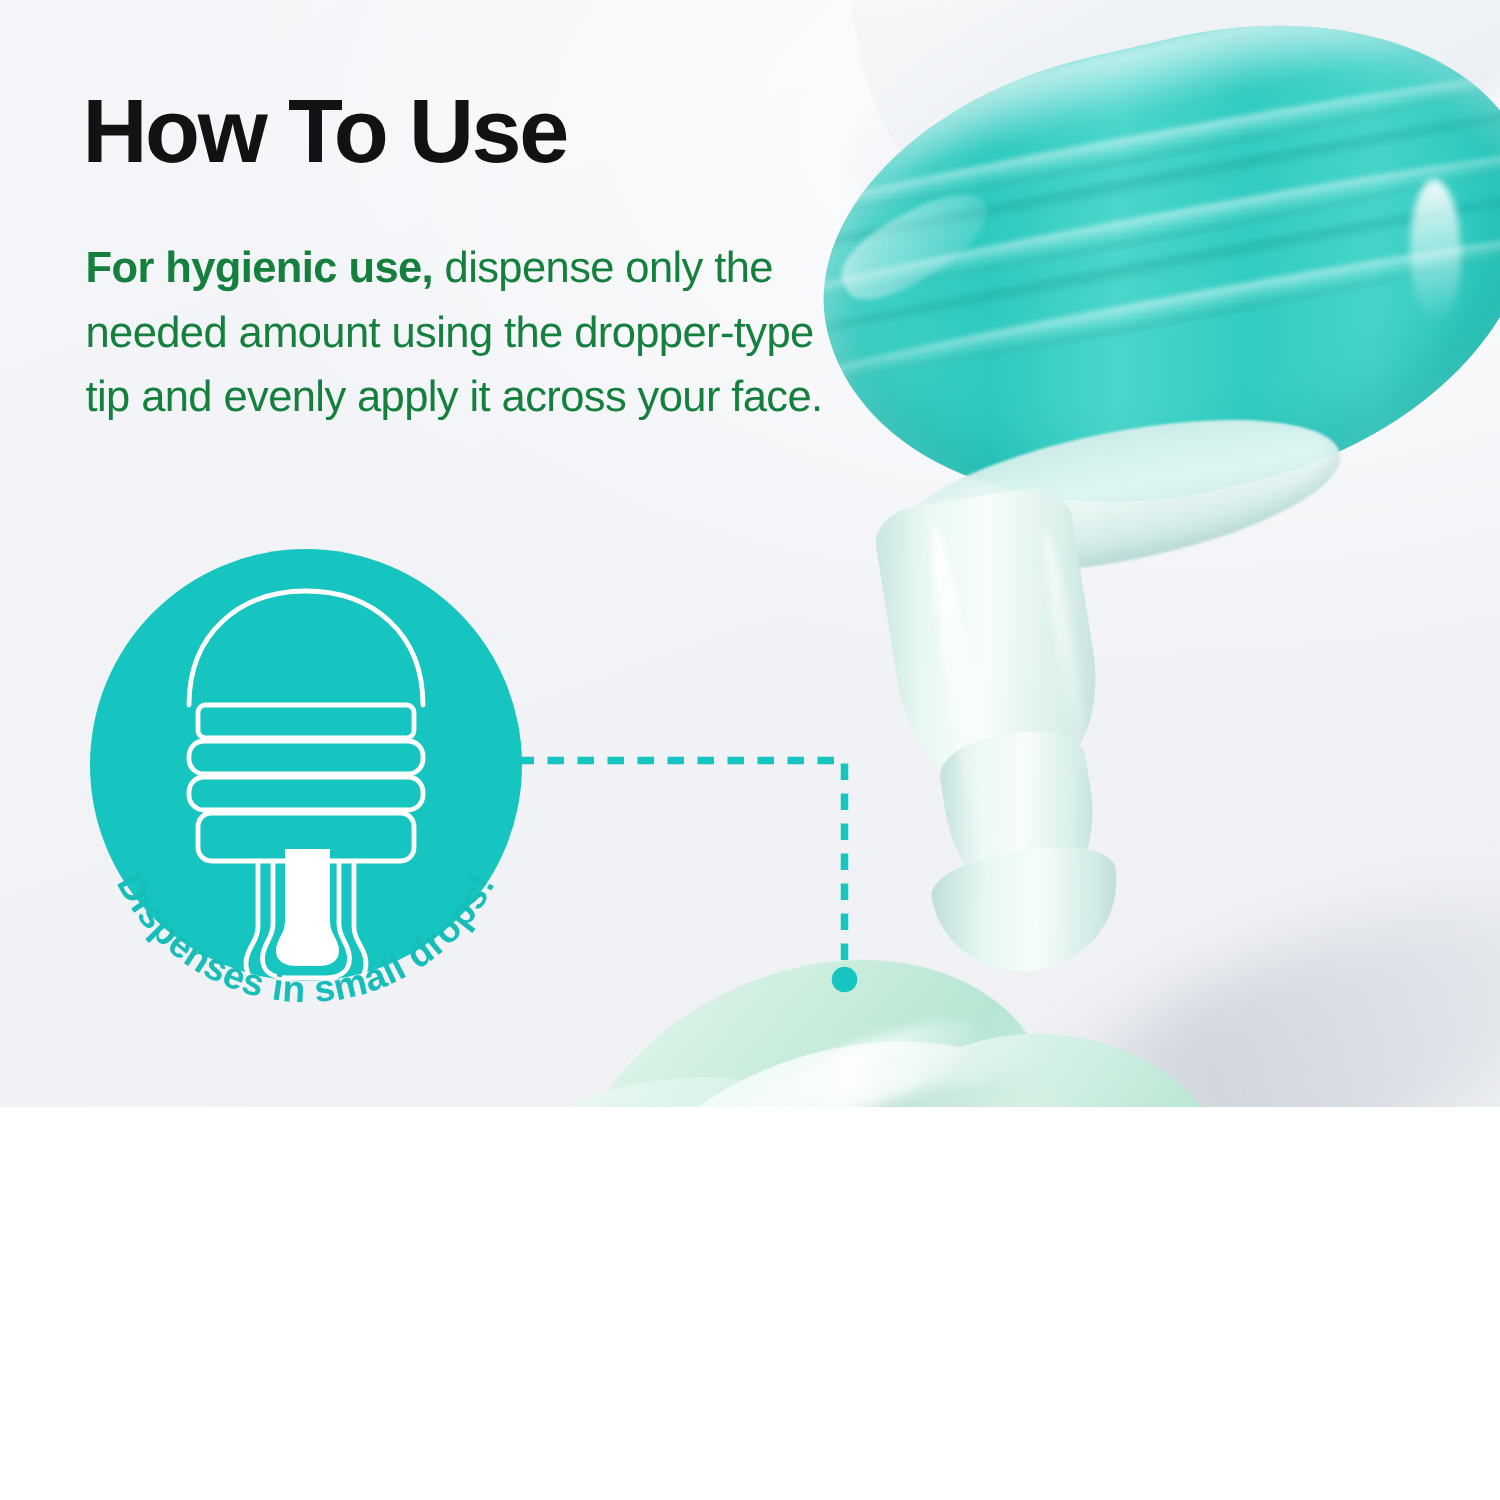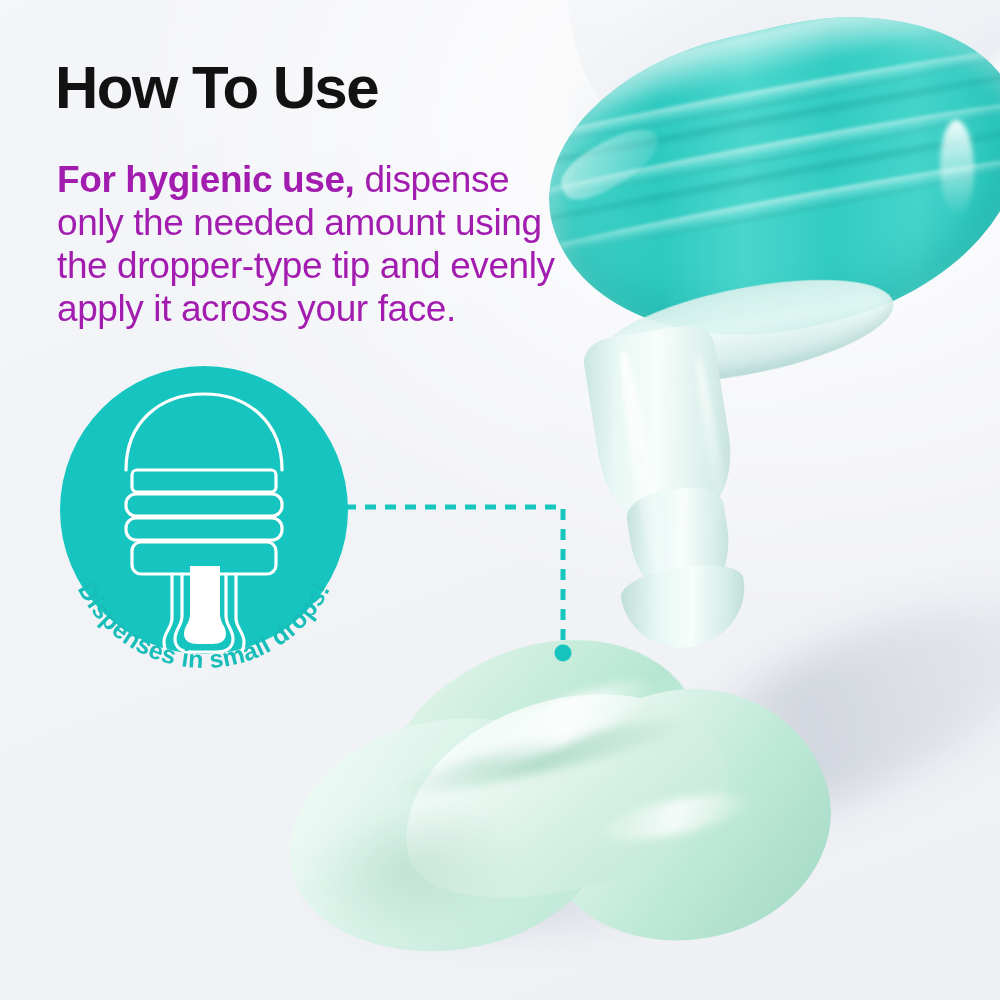--- a/index.html
+++ b/index.html
@@ -4,21 +4,21 @@
 <title>How To Use</title>
 <style>
   html, body {
     margin: 0;
     padding: 0;
     background: #ffffff;
   }
   #stage {
     position: relative;
     width: 1000px;
-    height: 1000px;
+    height: 738px;
     overflow: hidden;
     background: #f4f5f8;
     font-family: "Liberation Sans", sans-serif;
     -webkit-font-smoothing: antialiased;
   }
 
   
   .photo-layer {
     position: absolute;
     inset: 0;
@@ -326,23 +326,23 @@
     letter-spacing: -1.6px;
     color: #121212;
     line-height: 1.06;
     white-space: nowrap;
   }
   .body-copy {
     position: absolute;
     left: 57px;
     top: 158px;
     width: 520px;
-    font-size: 37px;
+    font-size: 29px;
     line-height: 43px;
-    color: #a21caf;
+    color: #15803d;
     letter-spacing: -0.4px;
   }
   .body-copy b {
     font-weight: 700;
   }
 
   
   .badge {
     position: absolute;
     left: 60px;

